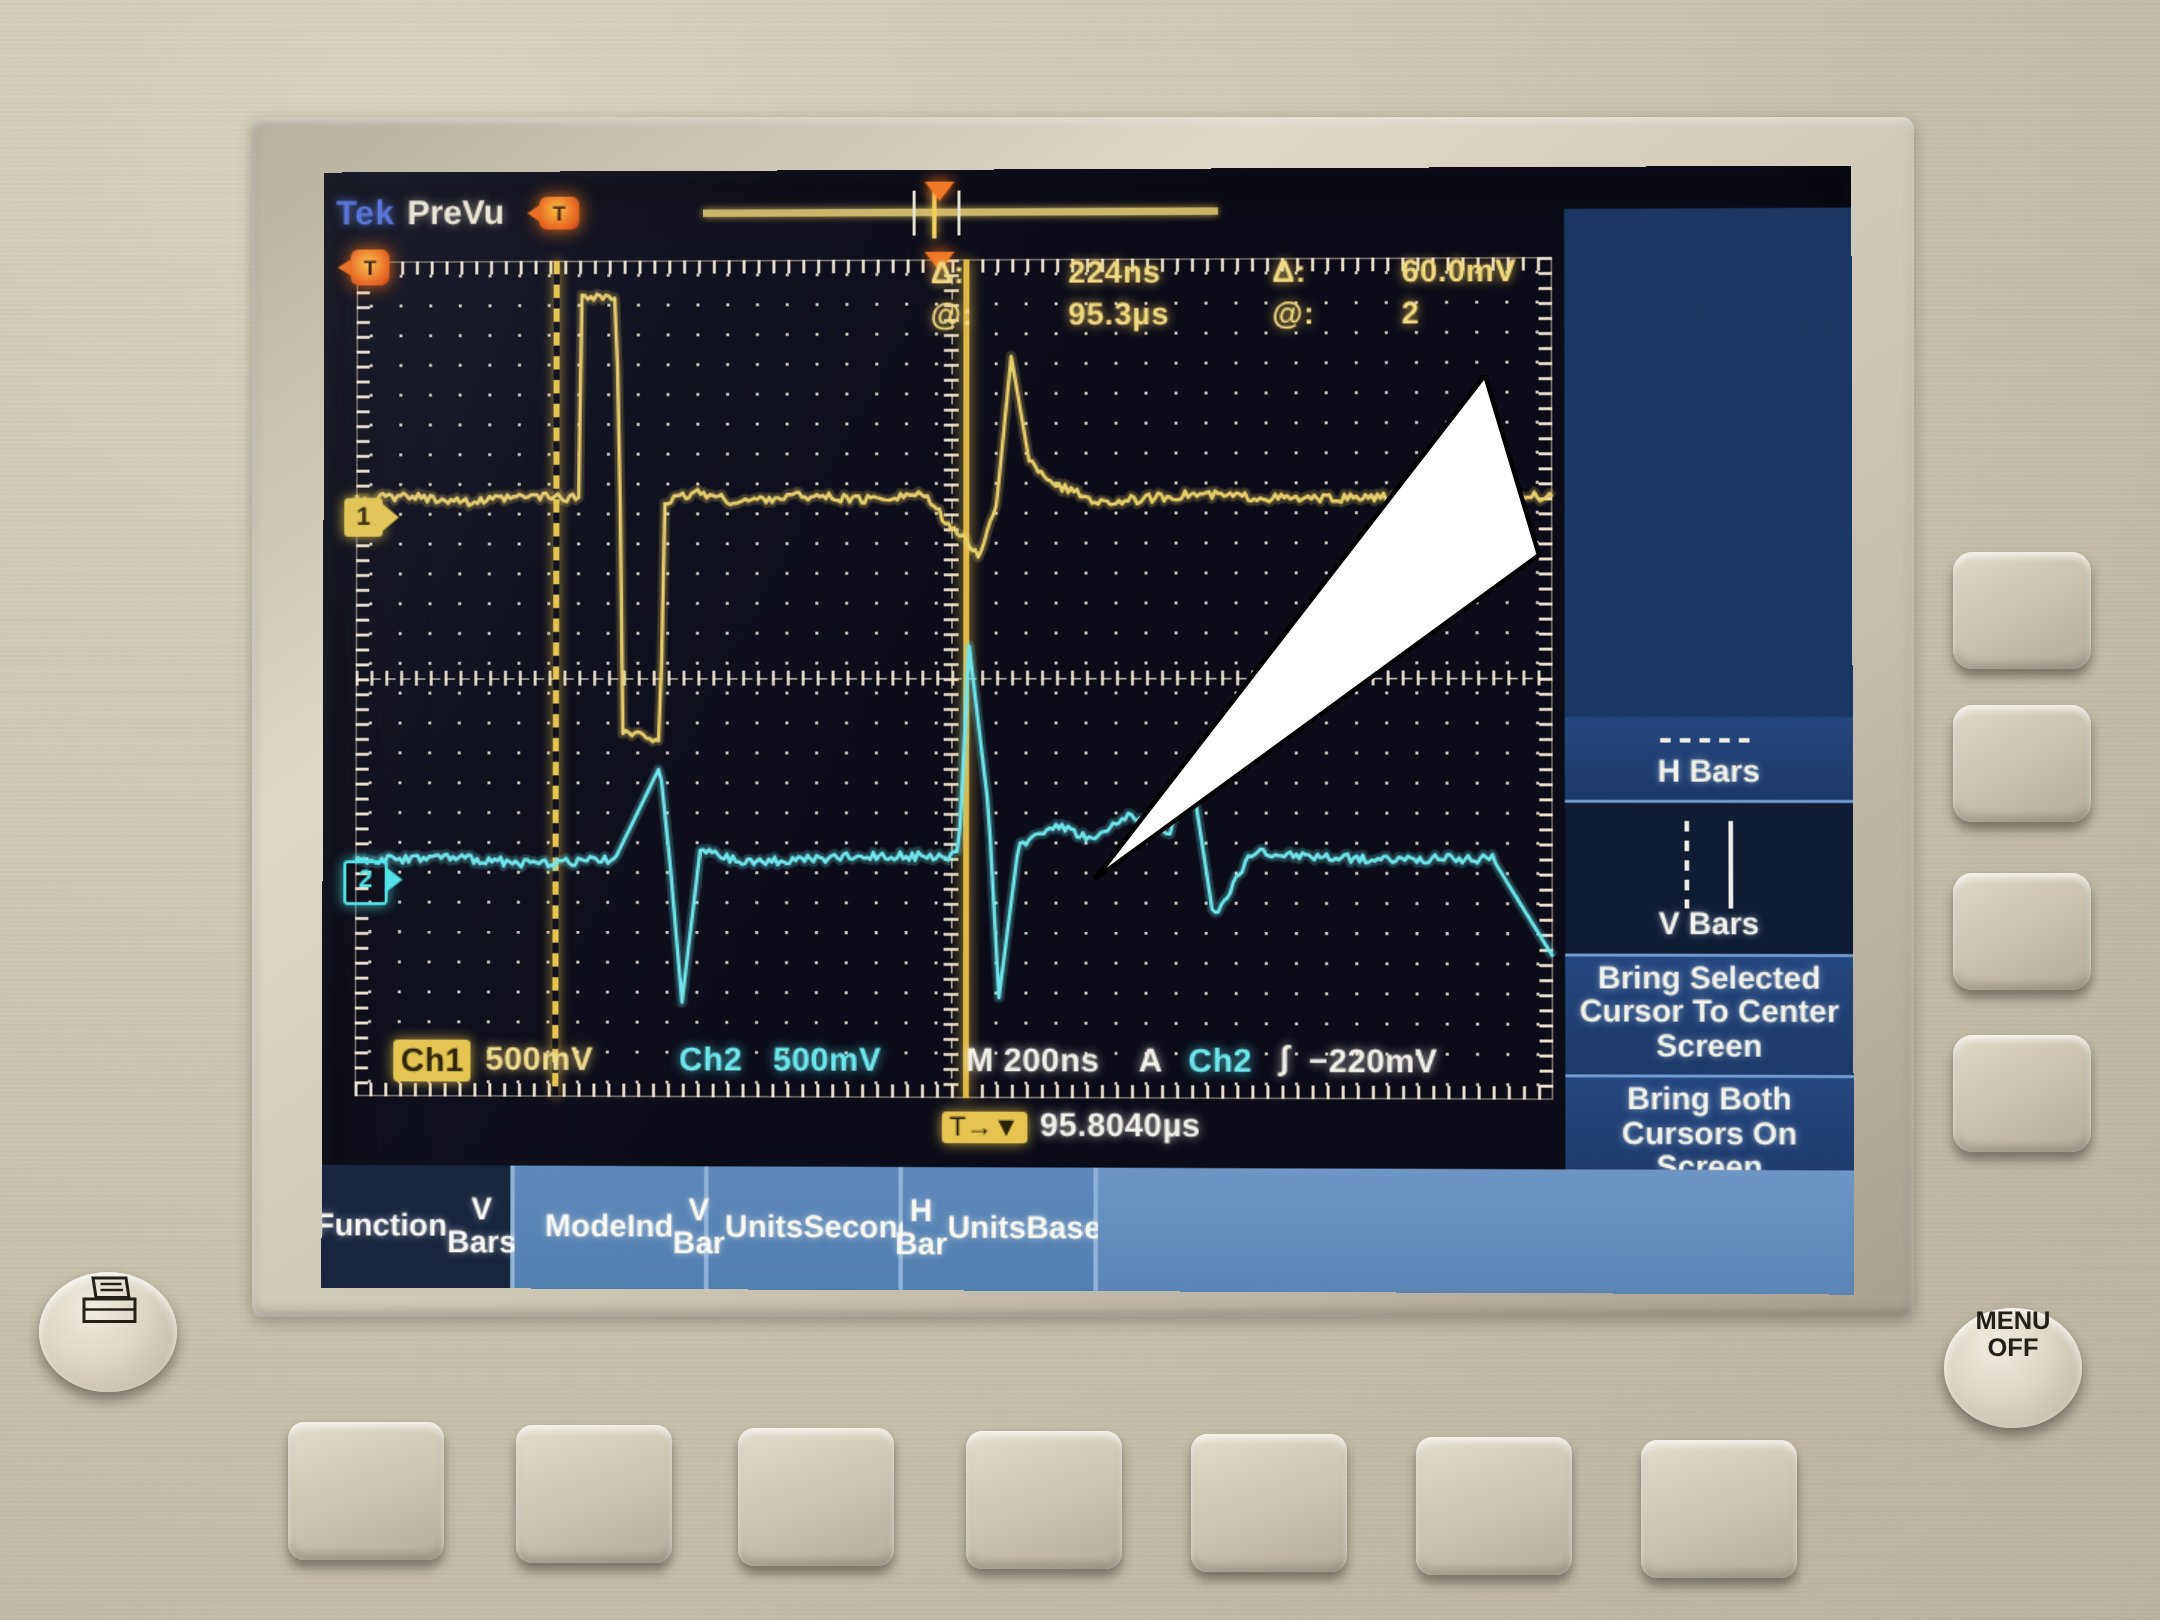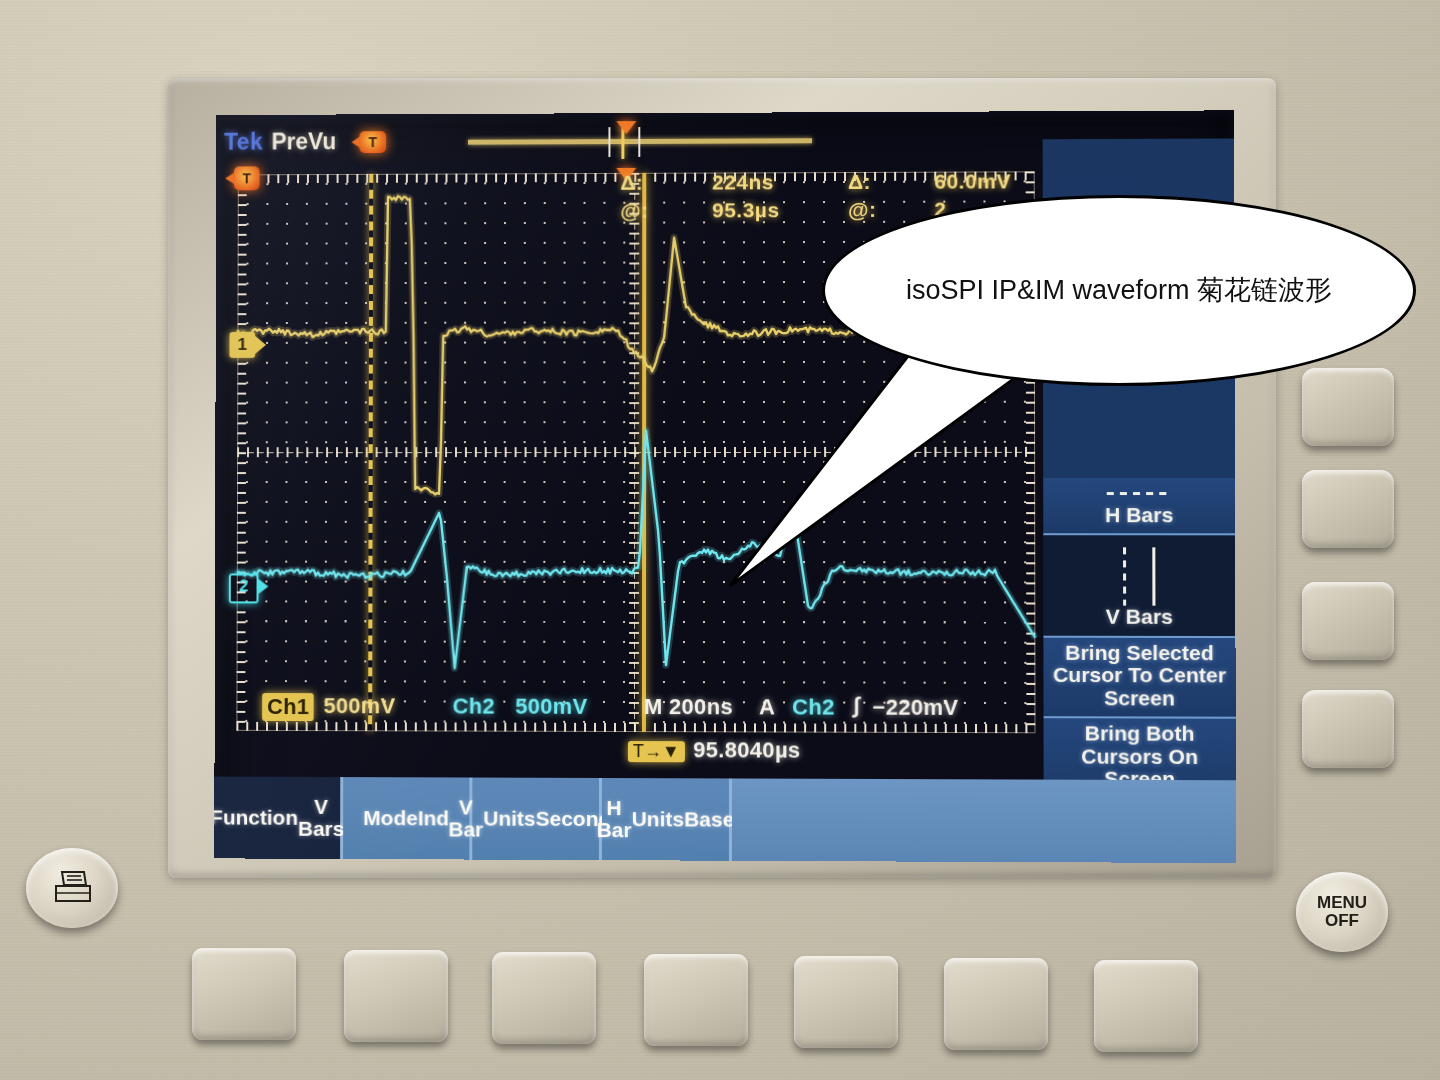--- a/index.html
+++ b/index.html
@@ -262,21 +262,21 @@
   .botbtn{
     position:absolute;width:104px;height:92px;border-radius:11px;
     background:linear-gradient(160deg,#e2dccd 0%,#cfc8b6 45%,#b4ad9c 100%);
     box-shadow:0 5px 7px rgba(0,0,0,.38), inset 0 3px 5px rgba(255,255,255,.75),
                inset 0 -4px 6px rgba(0,0,0,.18);
   }
   .roundbtn{
     position:absolute;width:92px;height:80px;border-radius:50%;
     background:radial-gradient(circle at 38% 30%,#f0ece0,#ddd6c6 45%,#b7b0a0 100%);
     box-shadow:0 5px 9px rgba(0,0,0,.40), inset 0 3px 6px rgba(255,255,255,.8);
-    display:flex;align-items:center;justify-content:center;
+    display:flex;justify-content:center;
   }
   .roundbtn .lbl{
     font-size:17px;font-weight:bold;color:#23201a;text-align:center;line-height:1.05;
   }
 </style>
 </head>
 <body>
 
 <div id="instrument">
 
@@ -391,23 +391,20 @@
           <div>Base</div>
         </div>
       <div class="bmi blank"></div>
     </div>
 
   </div>
 
   <svg id="callout-tail" viewBox="0 0 340 360">
     <polygon points="300,0 336,120 40,336" fill="#ffffff" stroke="#000000" stroke-width="3"></polygon>
   </svg>
-  <div id="callout">
-    <div class="ctext">isoSPI IP&amp;IM waveform 菊花链波形</div>
-  </div>
 
   <div class="sidebtn" style="left:1302px;top:368px;"></div>
   <div class="sidebtn" style="left:1302px;top:470px;"></div>
   <div class="sidebtn" style="left:1302px;top:582px;"></div>
   <div class="sidebtn" style="left:1302px;top:690px;"></div>
 
   <div class="botbtn" style="left:192px;top:948px;"></div>
   <div class="botbtn" style="left:344px;top:950px;"></div>
   <div class="botbtn" style="left:492px;top:952px;"></div>
   <div class="botbtn" style="left:644px;top:954px;"></div>

